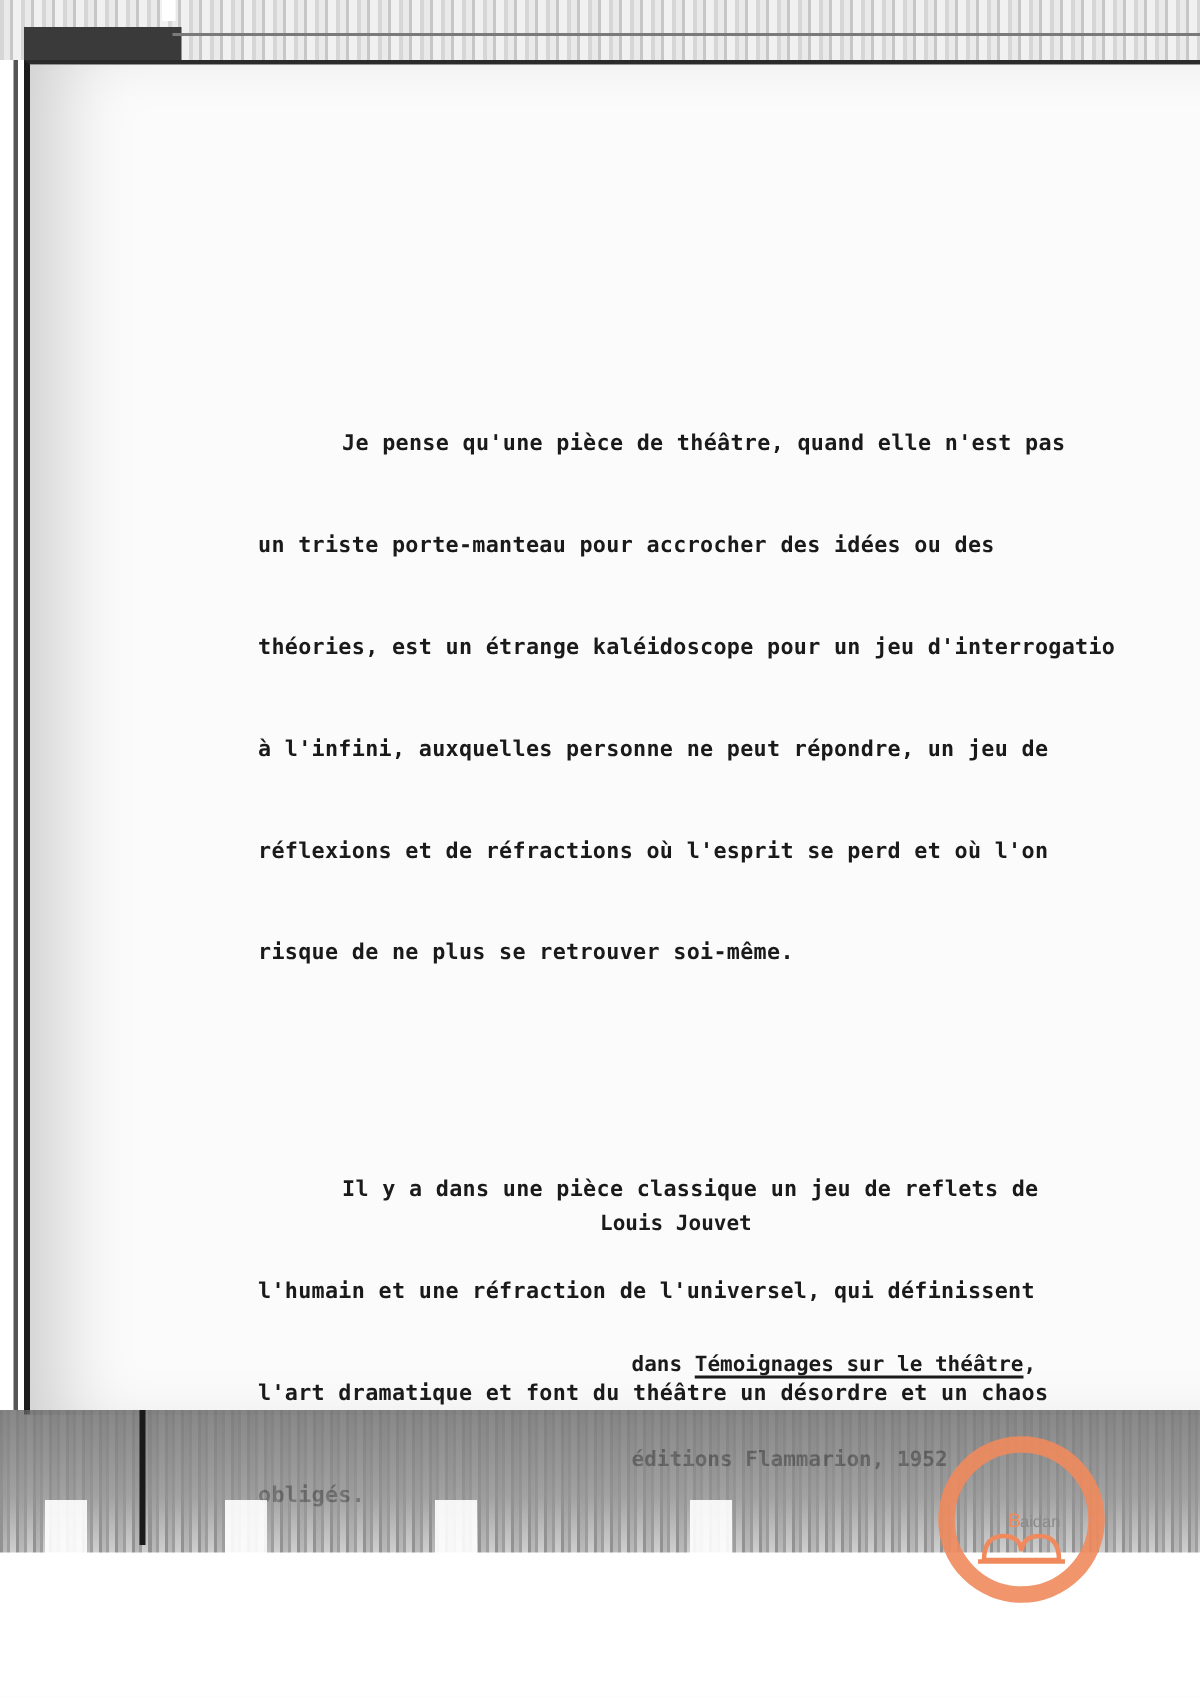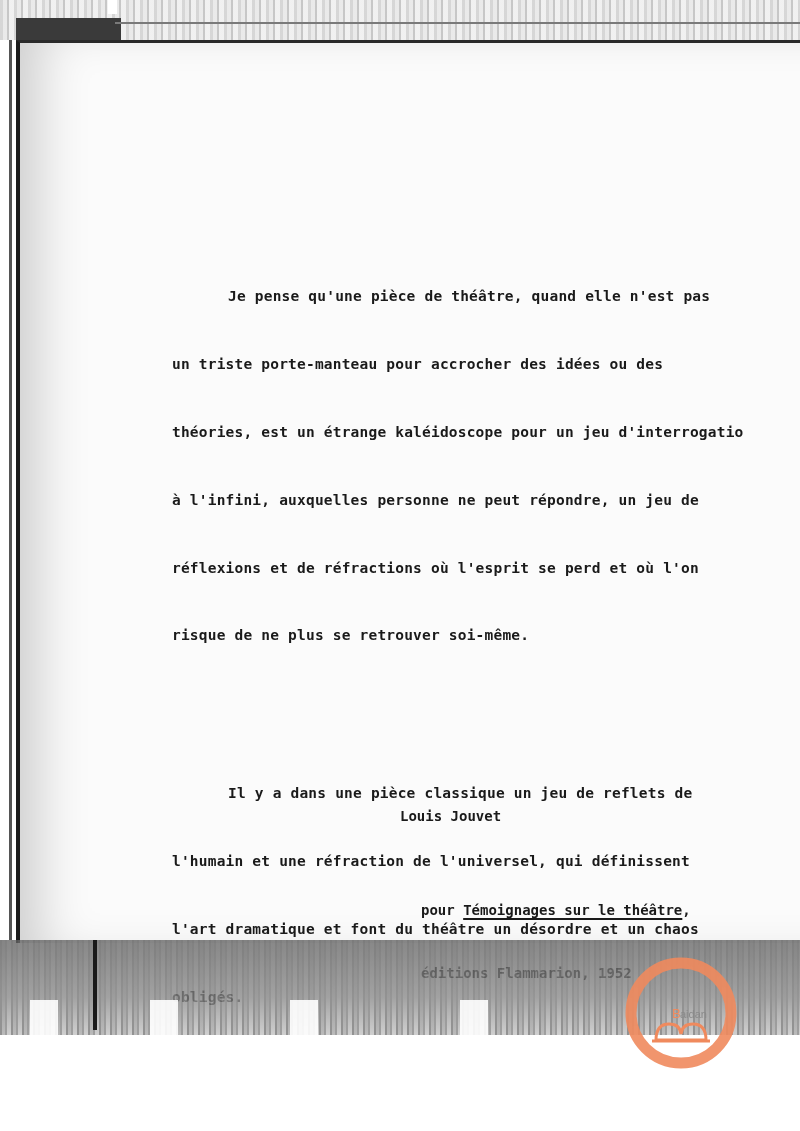--- a/index.html
+++ b/index.html
@@ -97,21 +97,21 @@
     
     
     
   </div>
   
 </div>
 
 <div class="signature">Louis Jouvet</div>
 
 <div class="source">
-  <div><span>pour </span><span class="u">Témoignages sur le théâtre</span><span>,</span></div>
+  <div><span>dans </span><span class="u">Témoignages sur le théâtre</span><span>,</span></div>
   <div>éditions Flammarion, 1952</div>
 </div>
 
 <div class="bottom-band"></div>
 <div class="bottom-gap" style="left:30px"></div>
 <div class="bottom-gap" style="left:150px"></div>
 <div class="bottom-gap" style="left:290px"></div>
 <div class="bottom-gap" style="left:460px"></div>
 <div class="bottom-divider"></div>
 

